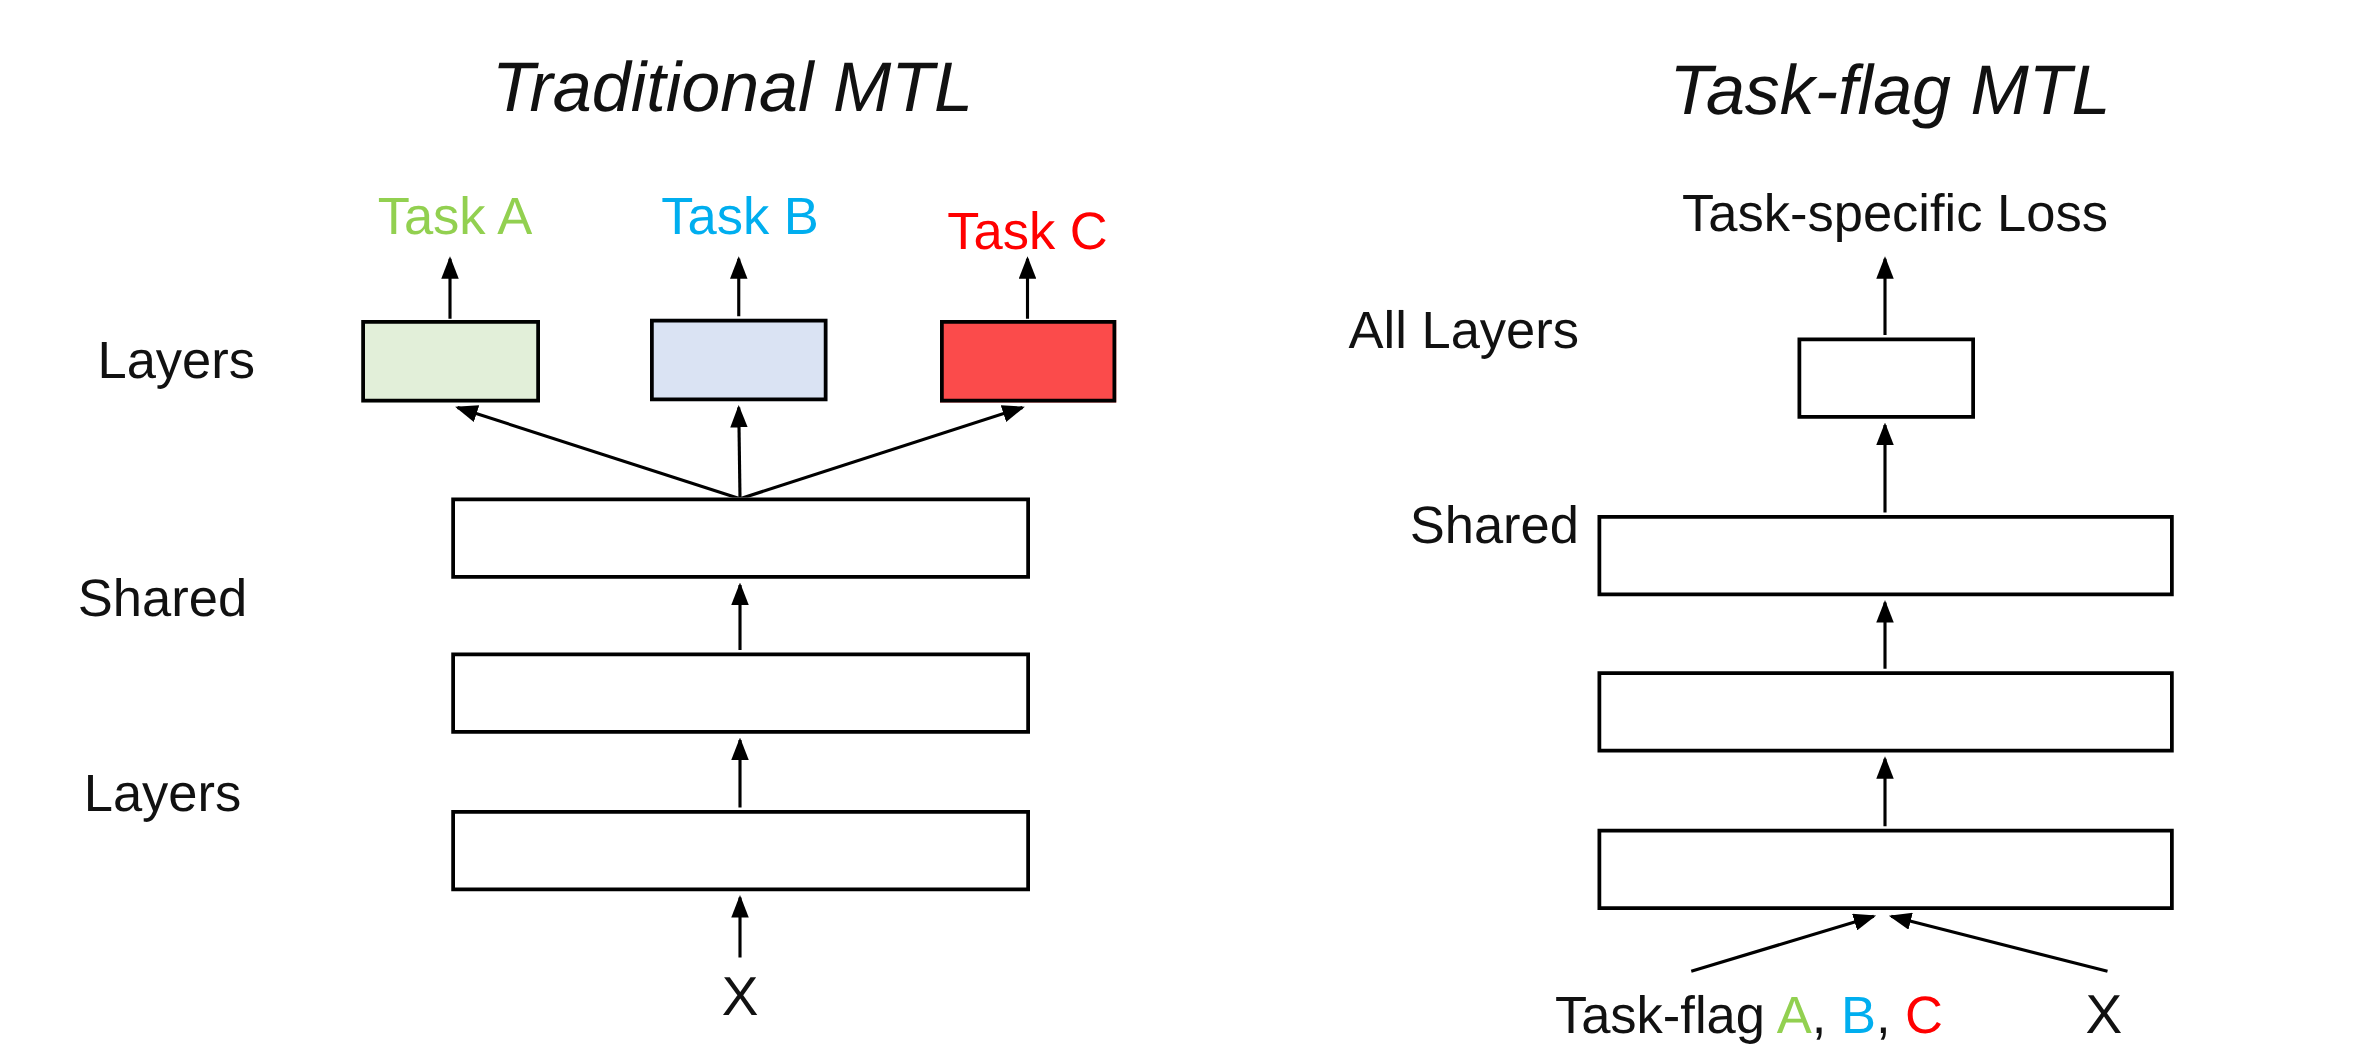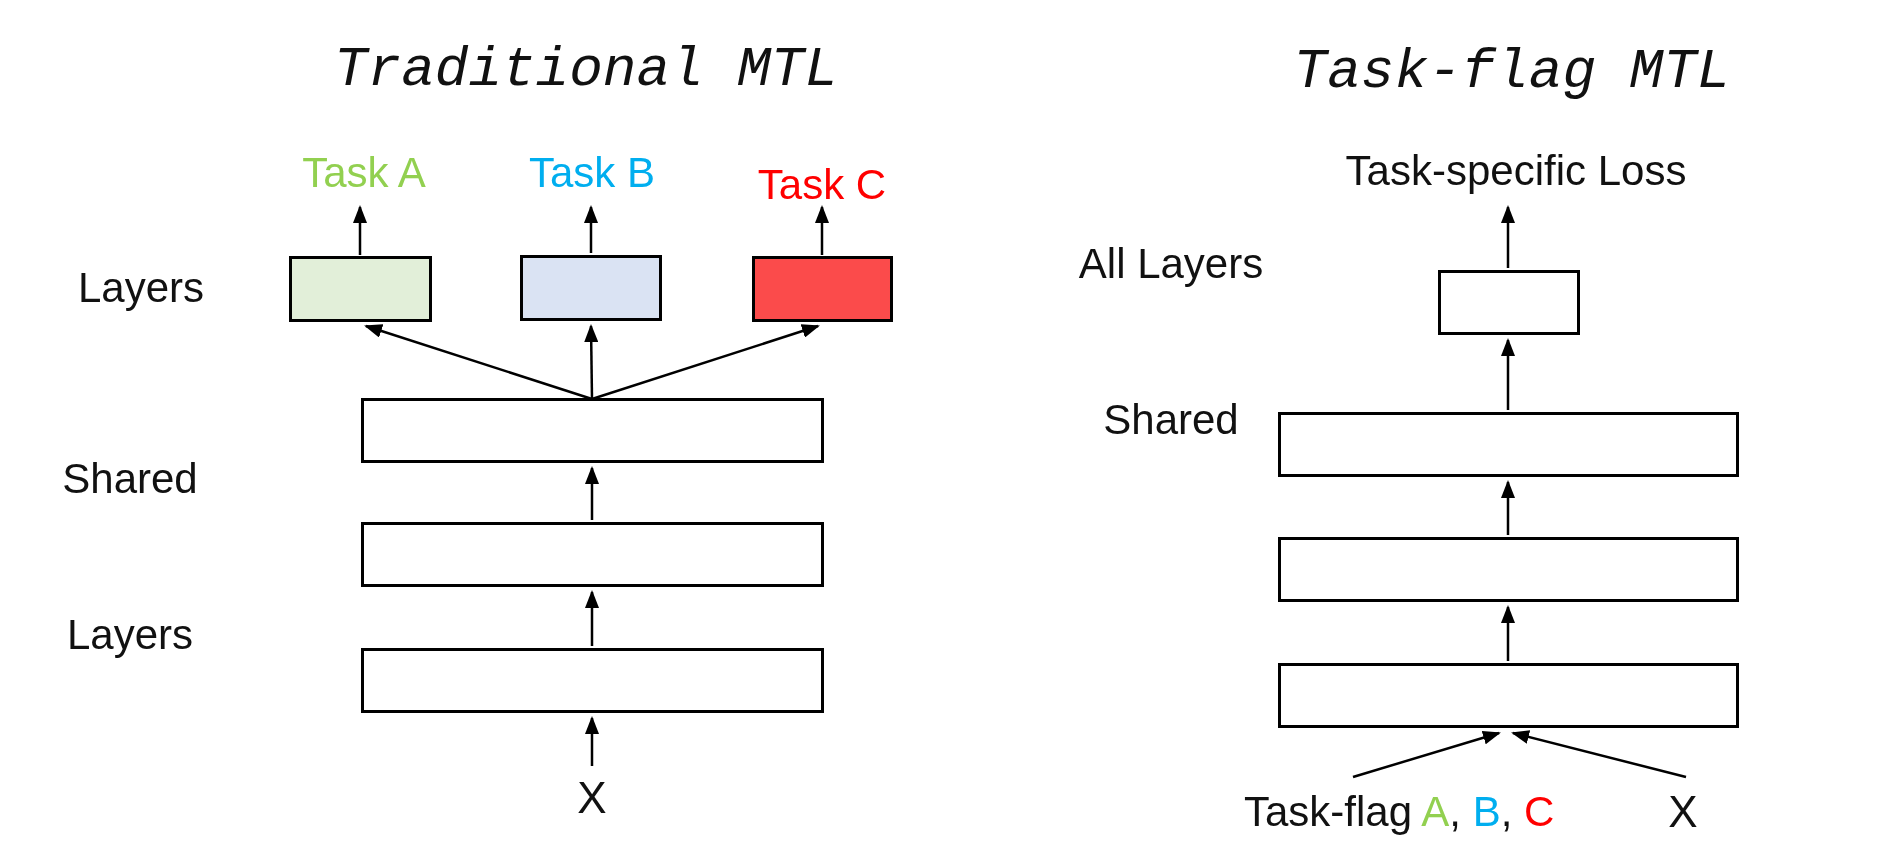--- a/index.html
+++ b/index.html
@@ -43,21 +43,20 @@
     font-size: 42px;
     line-height: 52px;
     text-align: center;
     white-space: pre;
     color: #111111;
   }
   .title {
     font-size: 56px;
     font-style: italic;
     line-height: 60px;
-    font-family: Liberation Mono, monospace;
   }
   .x-label {
     font-size: 44px;
   }
   .flag-line {
     position: absolute;
     transform: translate(0, -50%);
     font-size: 42px;
     line-height: 52px;
     white-space: pre;
@@ -123,21 +122,21 @@
   <div class="box" style="left:361px; top:398px; width:463px; height:65px;"></div>
   <div class="box" style="left:361px; top:522px; width:463px; height:65px;"></div>
   <div class="box" style="left:361px; top:648px; width:463px; height:65px;"></div>
 
   <div class="label x-label" style="left:592px; top:798px;">X</div>
 
   <div class="label" style="left:1516px; top:171px;">Task-specific Loss</div>
 
   <div class="label title" style="left:1512px; top:72px;">Task-flag MTL</div>
 
-  <div class="label" style="left:1171px; top:342px;">
+  <div class="label" style="left:1171px; top:342px;text-align:right;">
     <div>All Layers</div>
     <div>Shared</div>
   </div>
 
   <div class="box" style="left:1438px; top:270px; width:142px; height:65px;"></div>
 
   <div class="box" style="left:1278px; top:412px; width:461px; height:65px;"></div>
   <div class="box" style="left:1278px; top:537px; width:461px; height:65px;"></div>
   <div class="box" style="left:1278px; top:663px; width:461px; height:65px;"></div>
 

